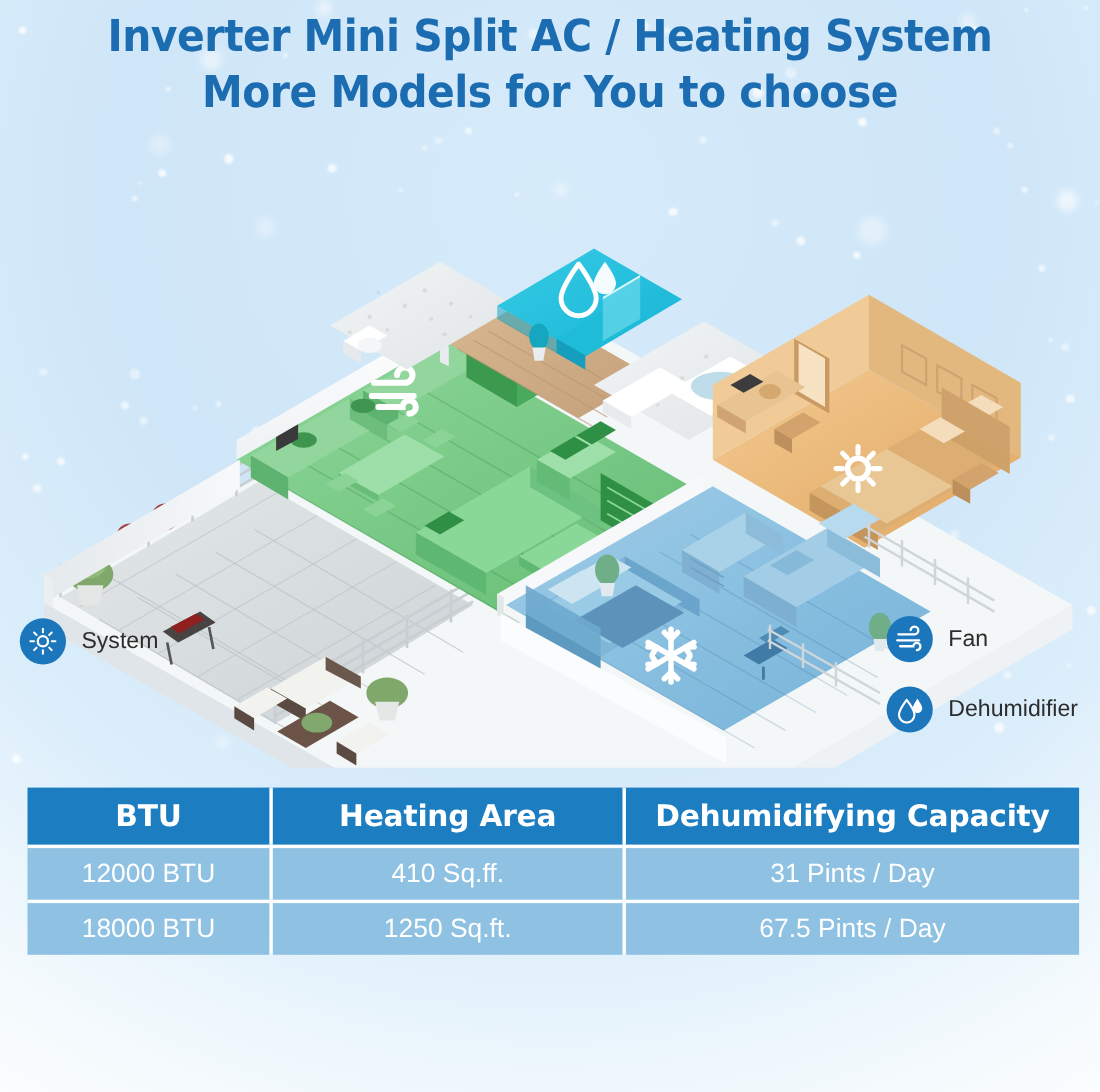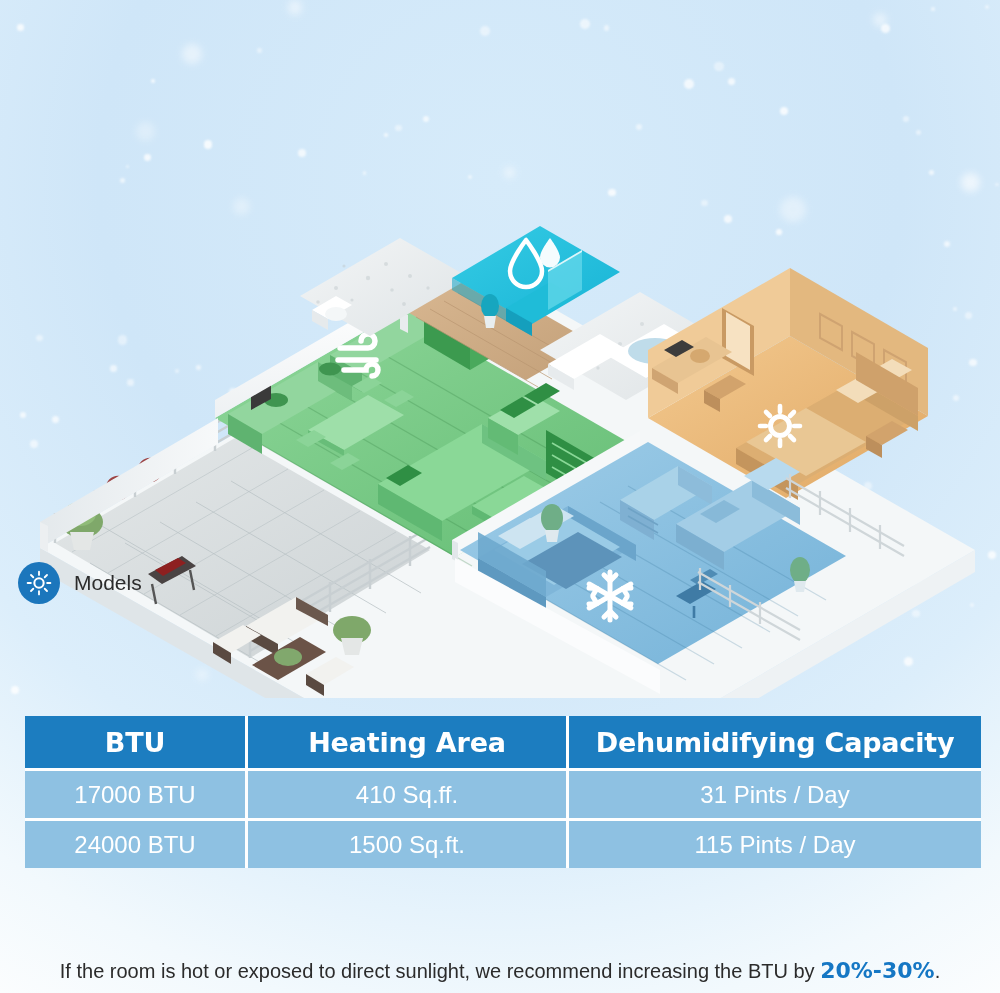--- a/index.html
+++ b/index.html
@@ -287,20 +287,24 @@
       <div class="flake" style="width: 8.84117px; height: 8.84117px; left: 411.304px; top: 294.724px; opacity: 0.62;"></div>
       <div class="flake" style="width: 4.91449px; height: 4.91449px; left: 916.36px; top: 130.034px; opacity: 0.5;"></div>
       <div class="flake" style="width: 6.64188px; height: 6.64188px; left: 395.137px; top: 124.526px; opacity: 0.45;"></div>
       <div class="flake big" style="width: 22.9272px; height: 22.9272px; left: 737.238px; top: 640.294px; opacity: 0.33;"></div>
       <div class="flake big" style="width: 19.0834px; height: 19.0834px; left: 379.434px; top: 632.554px; opacity: 0.39;"></div>
       <div class="flake" style="width: 3.24897px; height: 3.24897px; left: 545.749px; top: 565.213px; opacity: 0.41;"></div>
       <div class="flake" style="width: 9.11854px; height: 9.11854px; left: 260.507px; top: 536.182px; opacity: 0.63;"></div>
       <div class="flake" style="width: 7.97557px; height: 7.97557px; left: 10.8167px; top: 686.327px; opacity: 0.8;"></div>
     </div>
 
+  <div class="title-block">
+    <div class="title-line">Inverter Mini Split AC / Heating System</div>
+    <div class="title-line">More Models for You to choose</div>
+  </div>
 
   <div class="floorplan">
     <svg width="1000" height="580" viewBox="0 0 1000 580" xmlns="http://www.w3.org/2000/svg">
       <defs>
         <linearGradient id="wallTop" x1="0" y1="0" x2="0" y2="1">
           <stop offset="0%" stop-color="#ffffff"></stop>
           <stop offset="100%" stop-color="#eef1f3"></stop>
         </linearGradient>
         <linearGradient id="wallSide" x1="0" y1="0" x2="1" y2="0">
           <stop offset="0%" stop-color="#e4e9ec"></stop>
@@ -700,46 +704,66 @@
             <line x1="24" y1="39" x2="24" y2="45"></line>
             <line x1="3" y1="24" x2="9" y2="24"></line>
             <line x1="39" y1="24" x2="45" y2="24"></line>
             <line x1="9.2" y1="9.2" x2="13.4" y2="13.4"></line>
             <line x1="34.6" y1="34.6" x2="38.8" y2="38.8"></line>
             <line x1="9.2" y1="38.8" x2="13.4" y2="34.6"></line>
             <line x1="34.6" y1="13.4" x2="38.8" y2="9.2"></line>
           </g>
         </svg>
       </span>
-      <span class="legend-label">Models</span>
+      <span class="legend-label">System</span>
     </div>
   </div>
 
+  <div class="legend legend-right">
+    <div class="legend-item">
+      <span class="legend-badge">
+        <svg width="26" height="26" viewBox="0 0 48 48">
+          <g fill="none" stroke="#ffffff" stroke-width="3.8" stroke-linecap="round">
+            <path d="M5,16 L32,16 a6.5,6.5 0 1,0 -6.5,-7"></path>
+            <path d="M3,26 L40,26"></path>
+            <path d="M8,36 L30,36 a6,6 0 1,1 6,6.5"></path>
+          </g>
+        </svg>
+      </span>
+      <span class="legend-label">Fan</span>
+    </div>
+    <div class="legend-item">
+      <span class="legend-badge">
+        <svg width="26" height="26" viewBox="0 0 48 48">
+          <path d="M19,8 C19,8 6,25 6,33 a13,13 0 0,0 26,0 C32,25 19,8 19,8 Z" fill="none" stroke="#ffffff" stroke-width="3.6" stroke-linejoin="round"></path>
+          <path d="M37,6 C37,6 29,17 29,22 a8,8 0 0,0 16,0 C45,17 37,6 37,6 Z" fill="#ffffff"></path>
+        </svg>
+      </span>
+      <span class="legend-label">Dehumidifier</span>
+    </div>
+  </div>
 
   <div class="table-wrap">
     <table class="spec">
       <thead>
         <tr>
           <th class="c0">BTU</th>
           <th class="c1">Heating Area</th>
           <th class="c2">Dehumidifying Capacity</th>
         </tr>
       </thead>
       <tbody>
         <tr>
-          <td class="c0">17000 BTU</td>
+          <td class="c0">12000 BTU</td>
           <td class="c1">410 Sq.ff.</td>
           <td class="c2">31 Pints / Day</td>
         </tr>
         <tr>
-          <td class="c0">24000 BTU</td>
-          <td class="c1">1500 Sq.ft.</td>
-          <td class="c2">115 Pints / Day</td>
+          <td class="c0">18000 BTU</td>
+          <td class="c1">1250 Sq.ft.</td>
+          <td class="c2">67.5 Pints / Day</td>
         </tr>
       </tbody>
     </table>
   </div>
 
-  <div class="footnote">
-    <span>If the room is hot or exposed to direct sunlight, we recommend increasing the BTU by </span><span class="hl">20%-30%</span><span>.</span>
-  </div>
 
 </div>
 
 </body></html>

